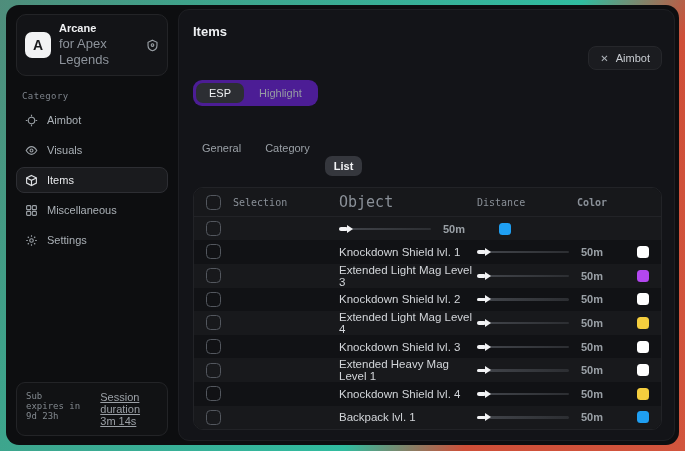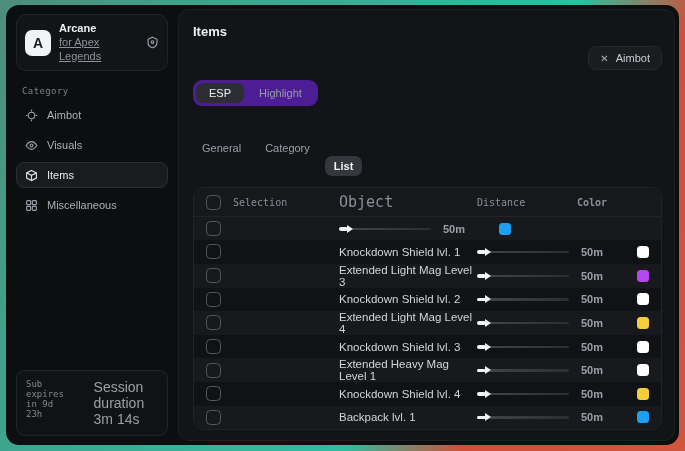--- a/index.html
+++ b/index.html
@@ -22,41 +22,41 @@
     display:flex; align-items:center; gap:8px; padding:7px 8px;
     border:1px solid #232427; border-radius:10px; background:#131417;
   }
   .logo-square {
     width:26px; height:26px; border-radius:7px; background:#f2f3f4;
     color:#1a1b1d; font-weight:bold; font-size:14px;
     display:flex; align-items:center; justify-content:center;
   }
   .brand-text { flex:1; line-height:1.25; }
   .brand-title { color:#f0f1f3; font-size:11px; font-weight:bold; }
-  .brand-sub { color:#8d939b; font-size:11px;text-decoration:underline; }
+  .brand-sub { color:#8d939b; font-size:13px; }
   .brand-badge { color:#9aa0a6; display:flex; }
 
   .cat-label { color:#7c828a; font-size:9px; margin:15px 0 6px 6px; letter-spacing:.4px; }
 
   .nav { display:flex; flex-direction:column; gap:4px; }
   .nav-item {
     display:flex; align-items:center; gap:9px; height:26px; padding:0 8px;
     color:#aab0b6; font-size:11px; border-radius:8px; border:1px solid transparent; cursor:pointer;
   }
   .nav-item.active { background:#1a1b1e; border-color:#2d2e33; color:#e8eaec; }
   .nav-icon { display:flex; width:13px; justify-content:center; color:#9aa0a6; }
   .nav-item.active .nav-icon { color:#dfe1e4; }
 
   .sidebar-spacer { flex:1; }
   .session-card {
     border:1px solid #232427; border-radius:9px; background:#111214;
     padding:8px 9px; display:flex; flex-direction:row; gap:20px;
   }
   .session-line1 { color:#83898f; font-size:9px; }
-  .session-line2 { color:#9ba0a6; font-size:14px; }
+  .session-line2 { color:#9ba0a6; font-size:11px;text-decoration:underline; }
 
   
   .main {
     position:absolute; left:172px; top:4px; width:497px; height:432px;
     background:#131418; border:1px solid #1e1f23; border-radius:11px;
     padding:12px 12px 10px 14px; display:flex; flex-direction:column;
   }
   .main-header { display:flex; align-items:flex-start; justify-content:space-between; }
   .page-title { color:#eef0f2; font-size:13px; font-weight:bold; margin-top:2px; }
 
@@ -170,20 +170,29 @@
       <div class="nav-item">
         <span class="nav-icon">
           <svg width="13" height="13" viewBox="0 0 16 16" fill="none" stroke="currentColor" stroke-width="1.4">
             <rect x="2" y="2" width="5" height="5" rx="1"></rect>
               <rect x="9" y="2" width="5" height="5" rx="1"></rect>
             <rect x="2" y="9" width="5" height="5" rx="1"></rect>
               <rect x="9" y="9" width="5" height="5" rx="1"></rect>
           </svg>
         </span>
         <span>Miscellaneous</span>
+      </div>
+      <div class="nav-item">
+        <span class="nav-icon">
+          <svg width="13" height="13" viewBox="0 0 16 16" fill="none" stroke="currentColor" stroke-width="1.4">
+            <circle cx="8" cy="8" r="2.2"></circle>
+            <path d="M8 1.5v2M8 12.5v2M1.5 8h2M12.5 8h2M3.4 3.4l1.4 1.4M11.2 11.2l1.4 1.4M12.6 3.4l-1.4 1.4M4.8 11.2l-1.4 1.4"></path>
+          </svg>
+        </span>
+        <span>Settings</span>
       </div>
     </div>
 
     <div class="sidebar-spacer"></div>
 
     <div class="session-card">
       <div class="session-line1 mono">Sub expires in 9d 23h</div>
       <div class="session-line2">Session duration 3m 14s</div>
     </div>
   </div>

